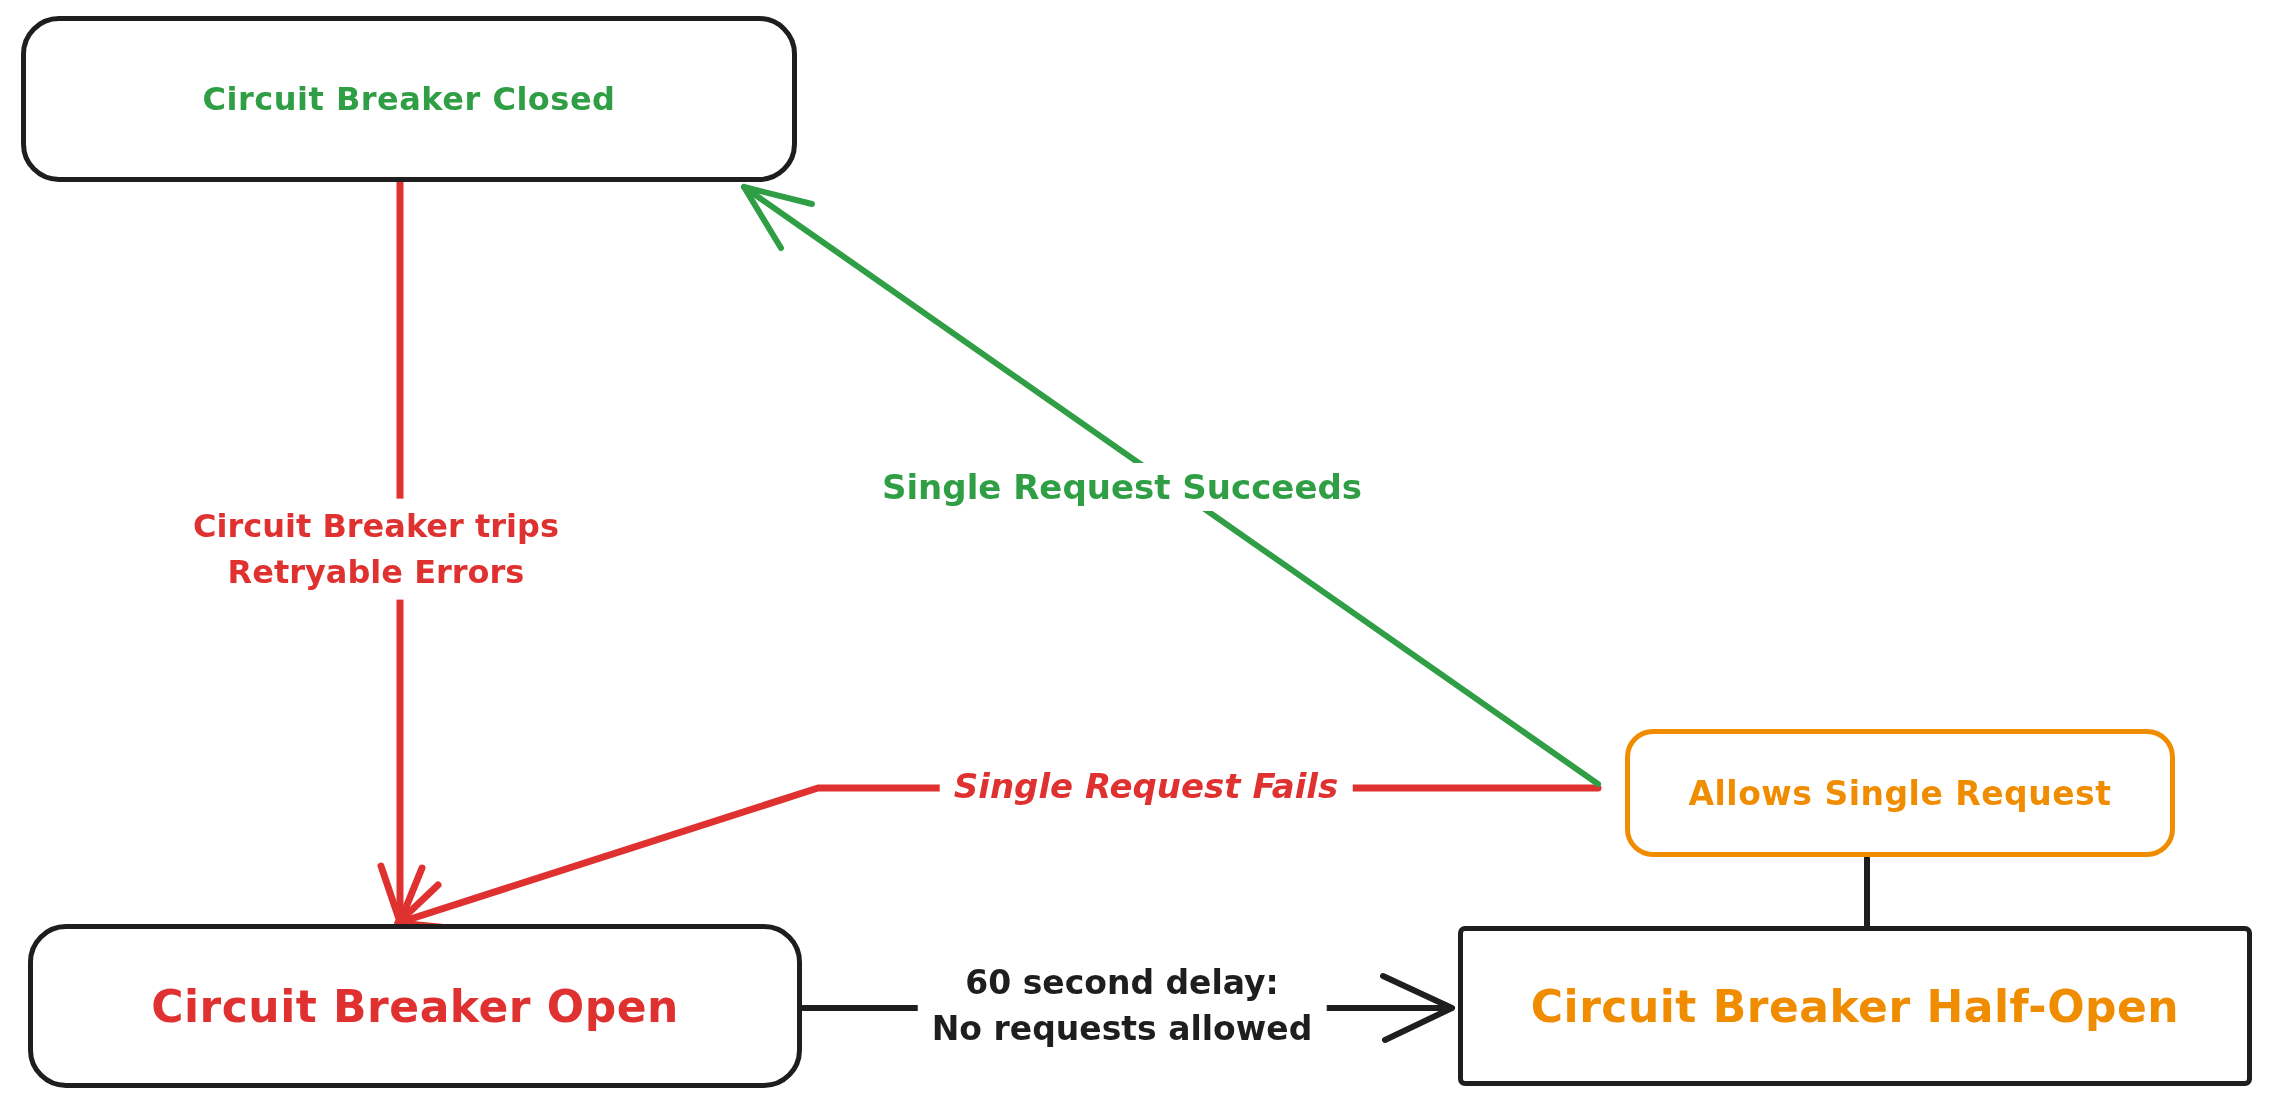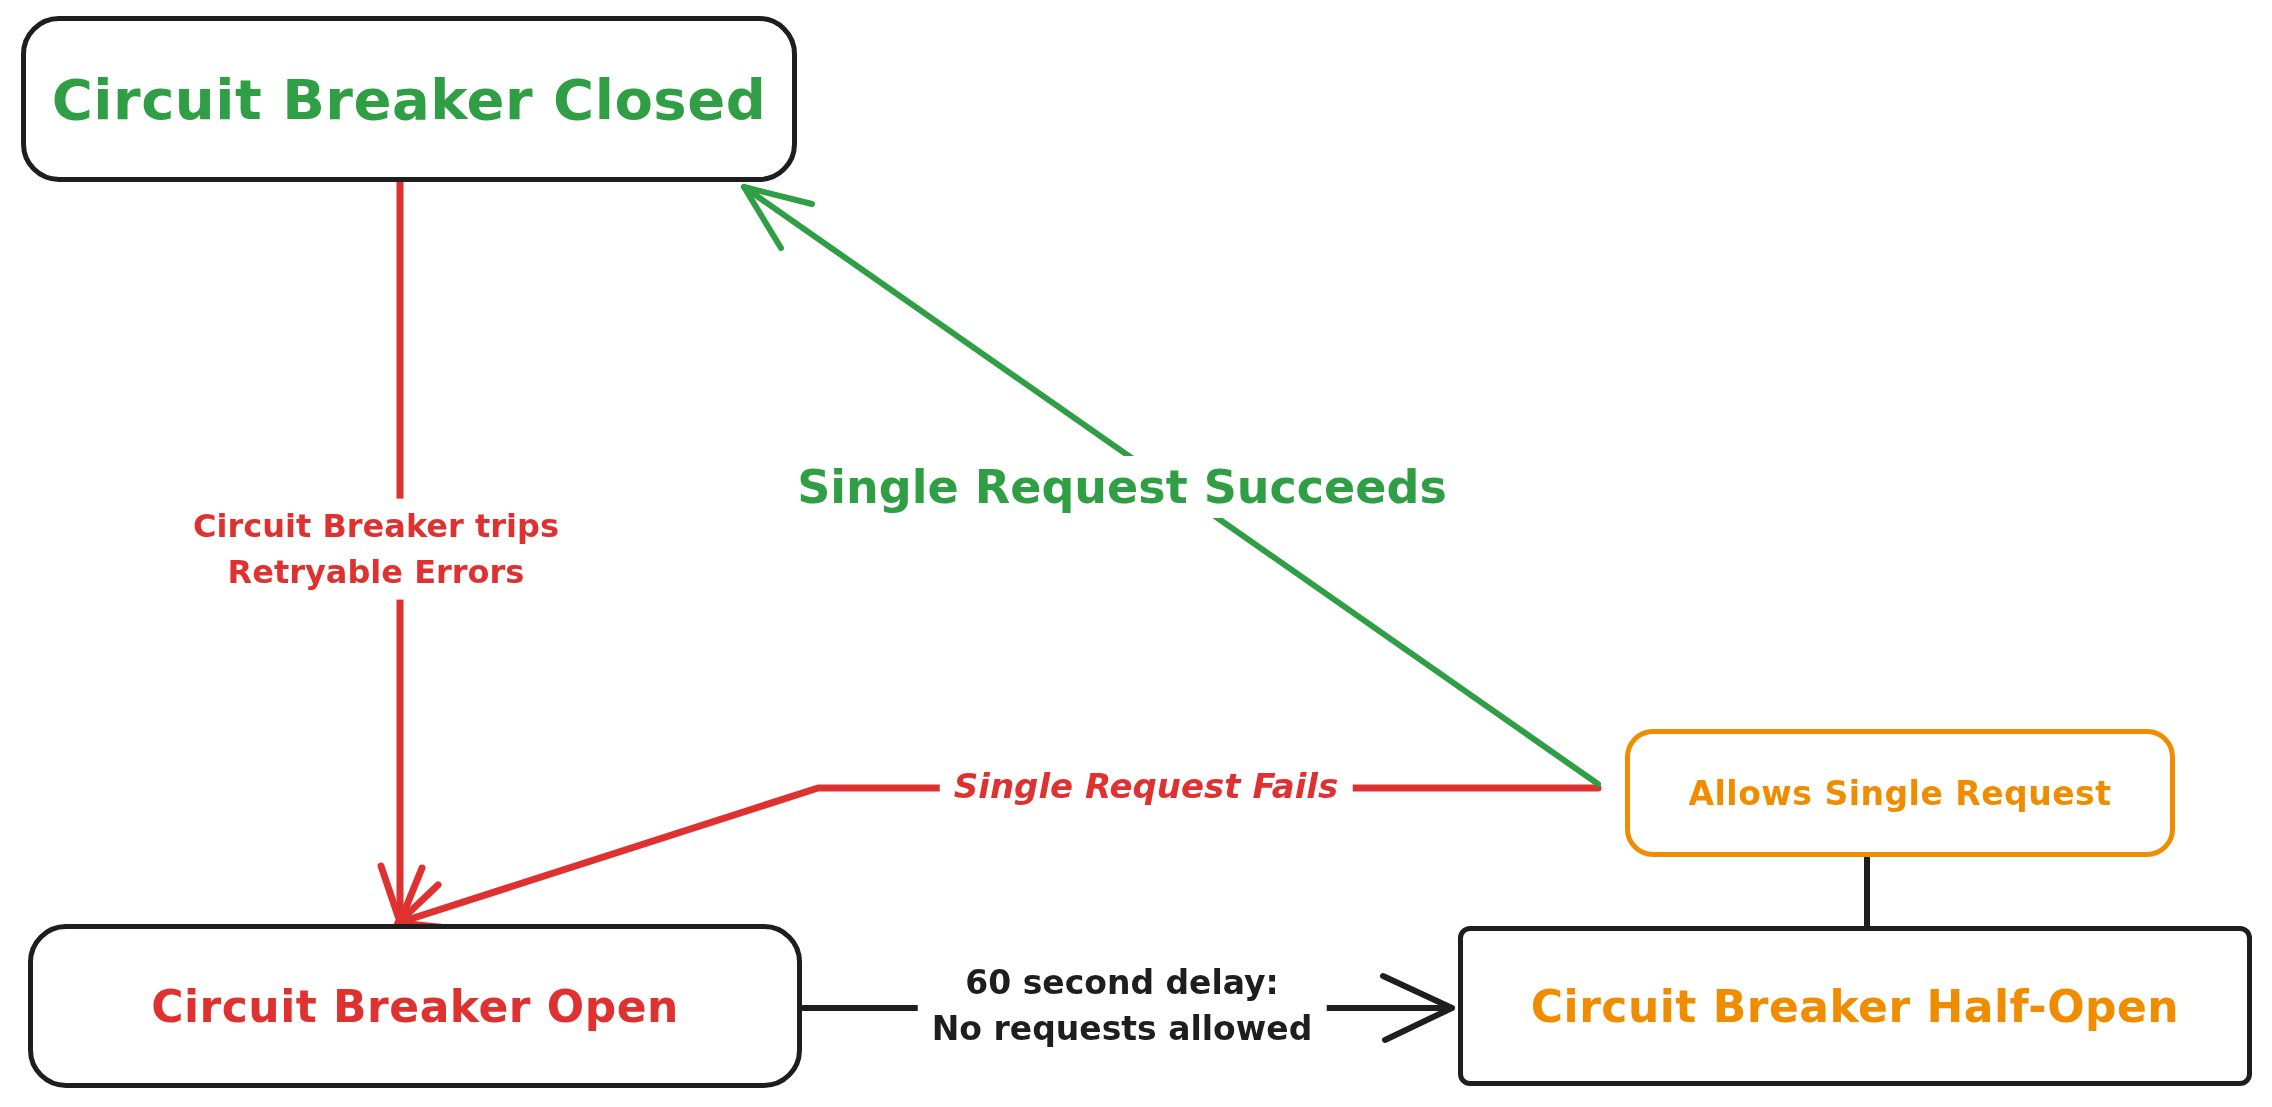--- a/index.html
+++ b/index.html
@@ -34,41 +34,41 @@
   .node-title {
     font-weight: bold;
     letter-spacing: 0.5px;
     white-space: nowrap;
   }
   .node-closed   { left: 21px;   top: 16px;  width: 776px; height: 166px;
                    border: 5px solid var(--ink, #1e1e1e); border-radius: 38px; }
   .node-open     { left: 28px;   top: 924px; width: 774px; height: 164px;
                    border: 5px solid var(--ink, #1e1e1e); border-radius: 38px; }
   .node-halfopen { left: 1458px; top: 926px; width: 794px; height: 160px;
-                   border: 5px solid var(--ink, #1e1e1e); border-radius: 12px; }
+                   border: 5px solid var(--ink, #1e1e1e); border-radius: 7px; }
   .node-allows   { left: 1593px; top: 729px; width: 550px; height: 128px;
                    border: 5px solid var(--orange, #f08c00); border-radius: 28px; margin-left: 32px; }
 
-  .title-closed   { color: var(--green,  #2f9e44); font-size: 56px; }
+  .title-closed   { color: var(--green,  #2f9e44); font-size: 32px; }
   .title-open     { color: var(--red,    #e03131); font-size: 44px; }
   .title-halfopen { color: var(--orange, #f08c00); font-size: 44px; }
   .title-allows   { color: var(--orange, #f08c00); font-size: 33px; }
 
   .edge-label {
     position: absolute;
     transform: translate(-50%, -50%);
     background: var(--background, #ffffff);
     text-align: center;
     font-weight: bold;
     white-space: nowrap;
     z-index: 3;
     padding: 4px 14px;
   }
   .label-trip     { left: 376px;  top: 549px;  color: var(--red,   #e03131); font-size: 32px; line-height: 1.45; }
-  .label-succeeds { left: 1122px; top: 487px;  color: var(--green, #2f9e44); font-size: 46px; }
+  .label-succeeds { left: 1122px; top: 487px;  color: var(--green, #2f9e44); font-size: 34px; }
   .label-fails    { left: 1146px; top: 786px;  color: var(--red,   #e03131); font-size: 34px; font-style: italic; }
   .label-delay    { left: 1122px; top: 1006px; color: var(--ink,   #1e1e1e); font-size: 33px; line-height: 1.4; }
   .label-line { display: block; }
 </style>
 </head>
 <body>
 
 <div class="canvas">
 
   <svg class="edges" viewBox="0 0 2272 1107">

